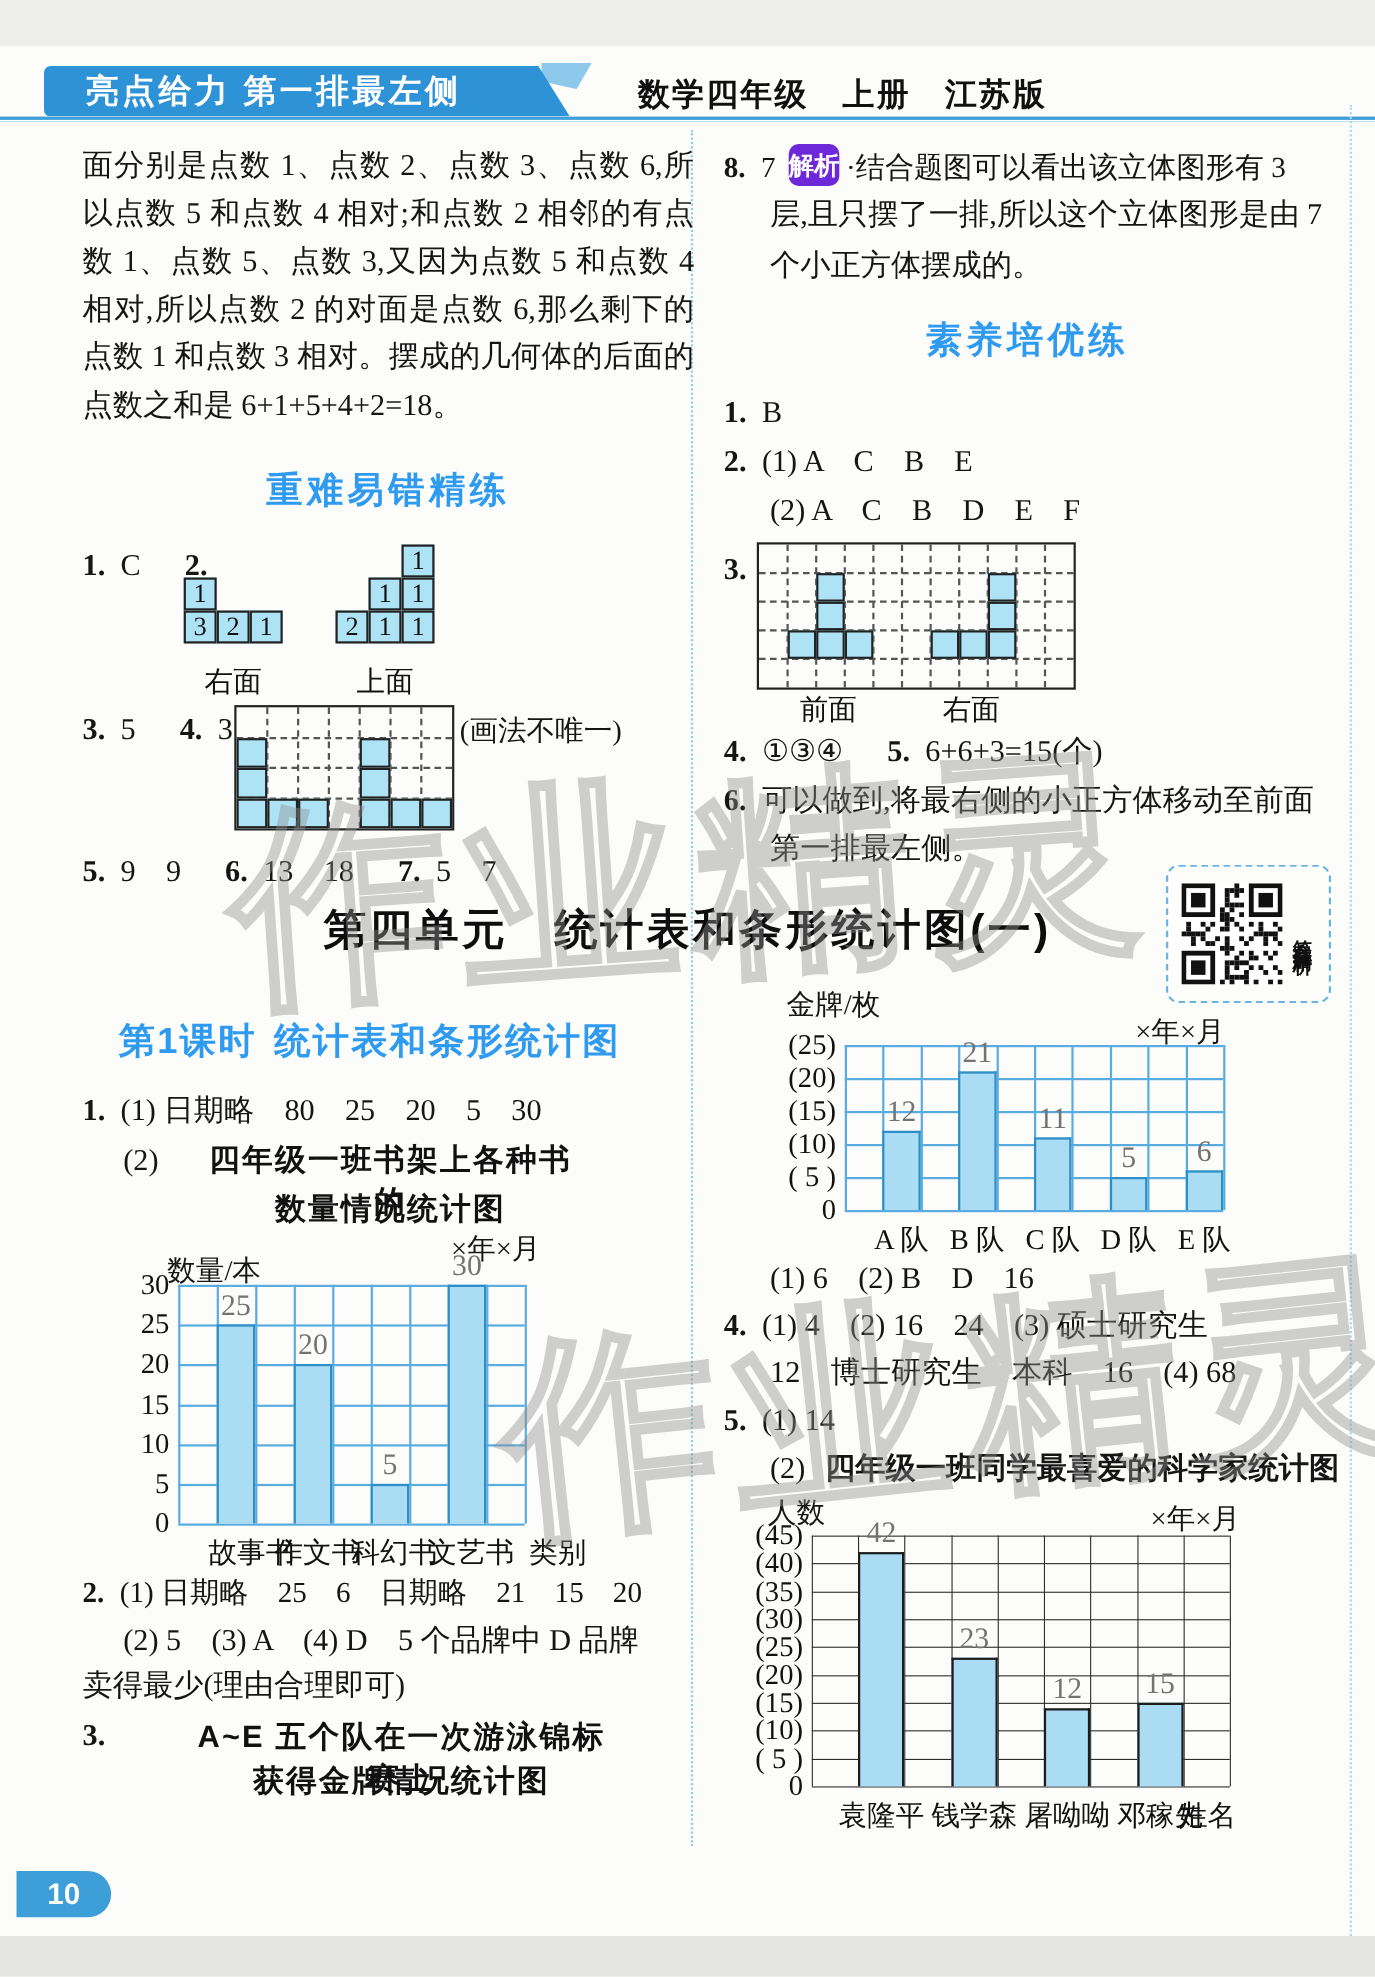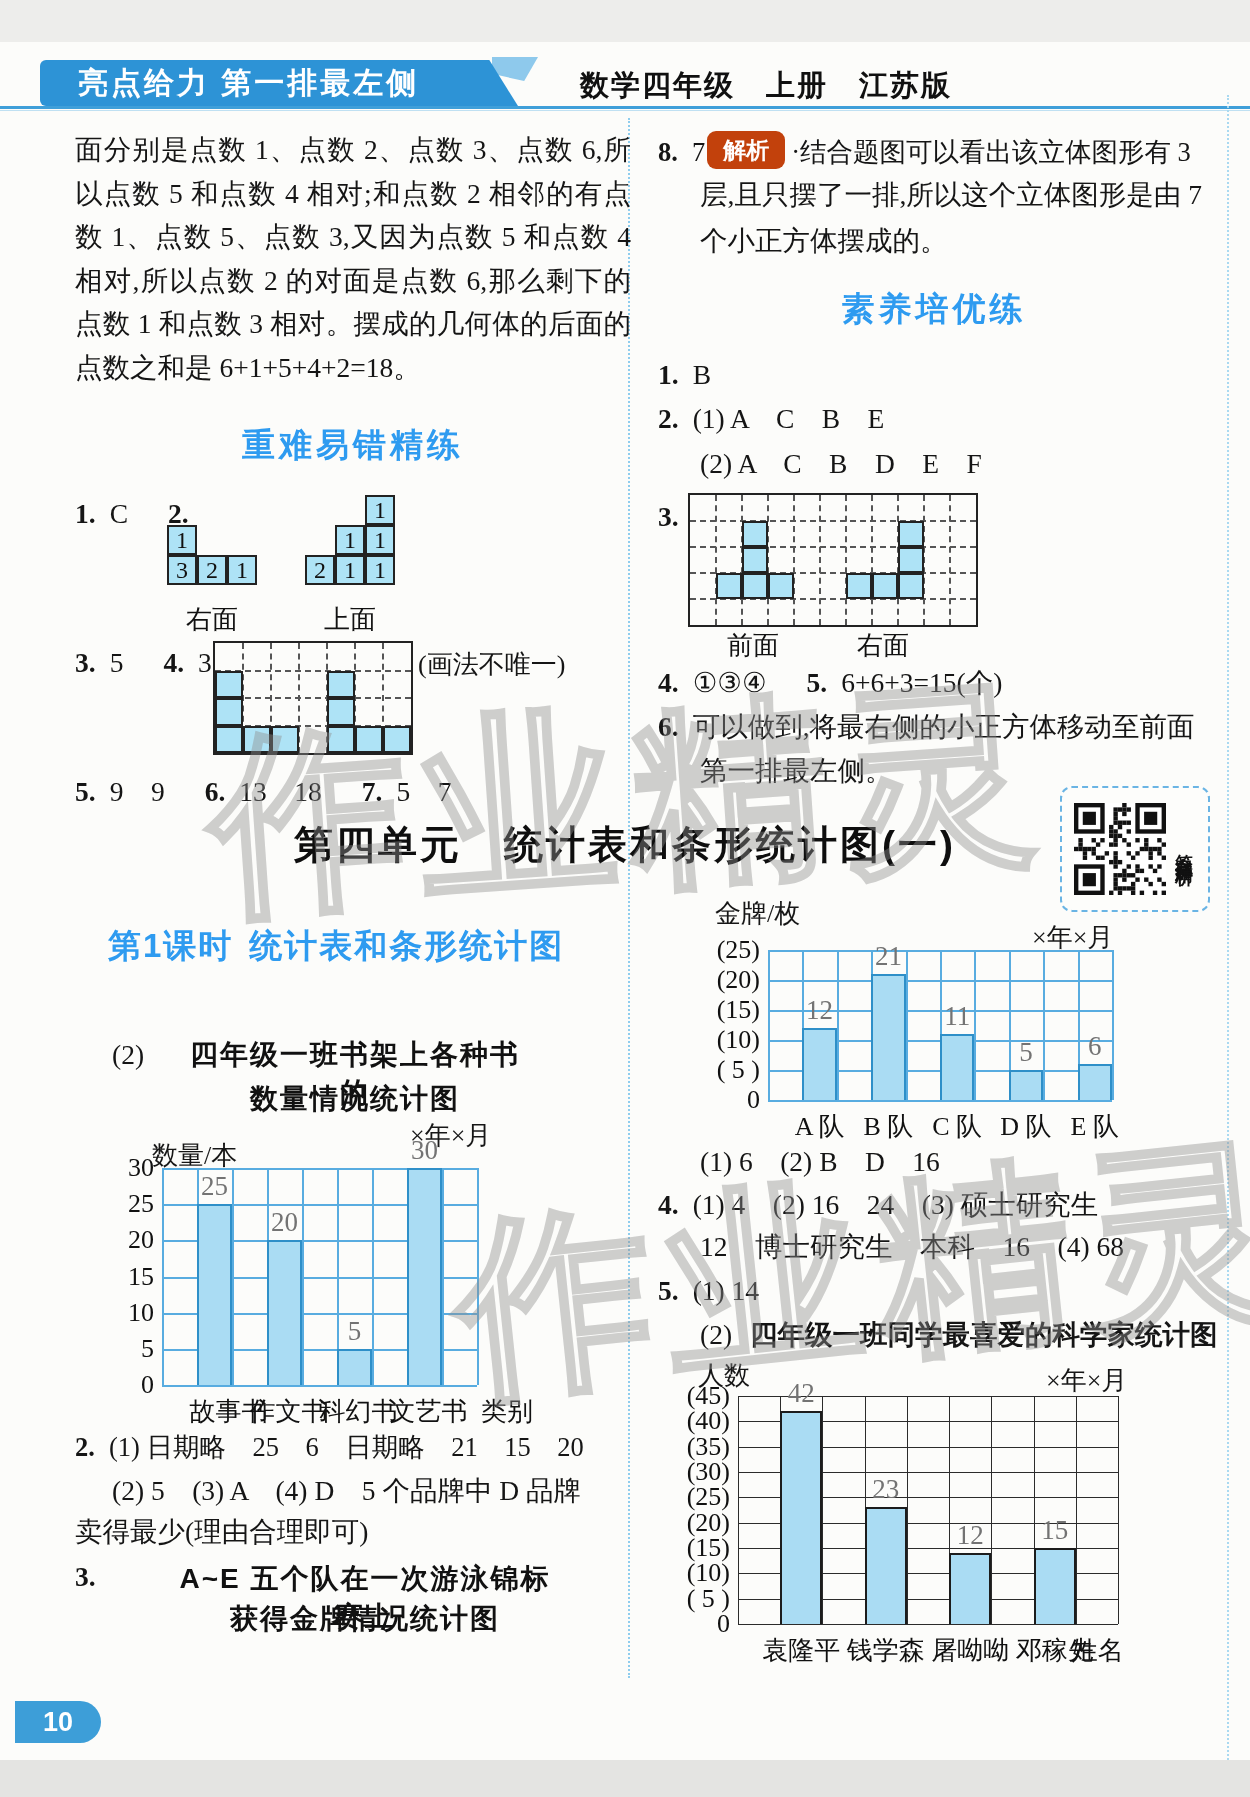--- a/index.html
+++ b/index.html
@@ -29,23 +29,23 @@
             font-weight:bold;font-size:33px;letter-spacing:4px;}
   .unit-title{left:0;top:818px;width:1250px;text-align:center;font-family:"Liberation Sans",sans-serif;
             font-weight:bold;font-size:39px;letter-spacing:3px;color:#0e0e0e;}
   .lesson{left:108px;top:924px;color:#2e9bf0;font-family:"Liberation Sans",sans-serif;
             font-weight:bold;font-size:33px;letter-spacing:2px;}
   .lesson .lt{margin-left:16px;}
   .bold-cn{font-family:"Liberation Sans",sans-serif;font-weight:bold;}
   .ctitle{position:absolute;text-align:center;font-family:"Liberation Sans",sans-serif;font-weight:bold;
           font-size:28px;letter-spacing:2px;color:#111;}
   .axis-note{position:absolute;font-size:26px;color:#161616;}
-  .badge{display:inline-block;background:#c2410c;color:#fff;border-radius:9px;
+  .badge{display:inline-block;background:#6d28d9;color:#fff;border-radius:9px;
          font-family:"Liberation Sans",sans-serif;font-weight:bold;font-size:23px;
-         padding:2px 16px;vertical-align:3px;margin:0 6px 0 2px;}
+         padding:2px 0;vertical-align:3px;margin:0 6px 0 12px;}
   
   .chart{position:absolute;}
   .gl{position:absolute;}
   .glh{left:0;width:100%;height:0;border-top:2px solid #58ace0;}
   .glv{top:0;height:100%;width:0;border-left:2px solid #58ace0;}
   .dark-grid .glh{border-top-color:#2b2b2b;border-top-width:1.5px;}
   .dark-grid .glv{border-left-color:#2b2b2b;border-left-width:1.5px;}
   .bar{position:absolute;bottom:0;background:#aadcf3;border:2px solid #2e8fc8;border-bottom:none;box-sizing:border-box;}
   .dark-grid .bar{border-color:#1c1c1c;}
   .val{position:absolute;font-size:27px;text-align:center;color:#737373;}
@@ -147,20 +147,23 @@
   <div class="line" style="left:75px;top:775px;">
     <span class="qn">5.</span><span class="pair">9　9</span><span class="qn">6.</span><span class="pair">13　18</span><span class="qn">7.</span><span>5　7</span>
   </div>
 
   <div class="abs unit-title">第四单元　统计表和条形统计图(一)</div>
 
   <div class="abs lesson">
     <span>第1课时</span><span class="lt">统计表和条形统计图</span>
   </div>
 
+  <div class="line" style="left:75px;top:992px;">
+    <span class="qn">1.</span><span>(1) 日期略　80　25　20　5　30</span>
+  </div>
   <div class="line" style="left:112px;top:1038px;">(2)</div>
   <div class="ctitle" style="left:190px;top:1036px;width:330px;">四年级一班书架上各种书的</div>
   <div class="ctitle" style="left:190px;top:1080px;width:330px;">数量情况统计图</div>
 
   <div class="axis-note" style="left:152px;top:1138px;">数量/本</div>
   <div class="axis-note" style="left:410px;top:1118px;">×年×月</div>
   <div class="chart blue-grid" style="left:162px;top:1168px;width:315px;height:217px;">
       <div class="gl glh" style="top: 0px;"></div>
       <div class="gl glh" style="top: 36.1667px;"></div>
       <div class="gl glh" style="top: 72.3333px;"></div>

